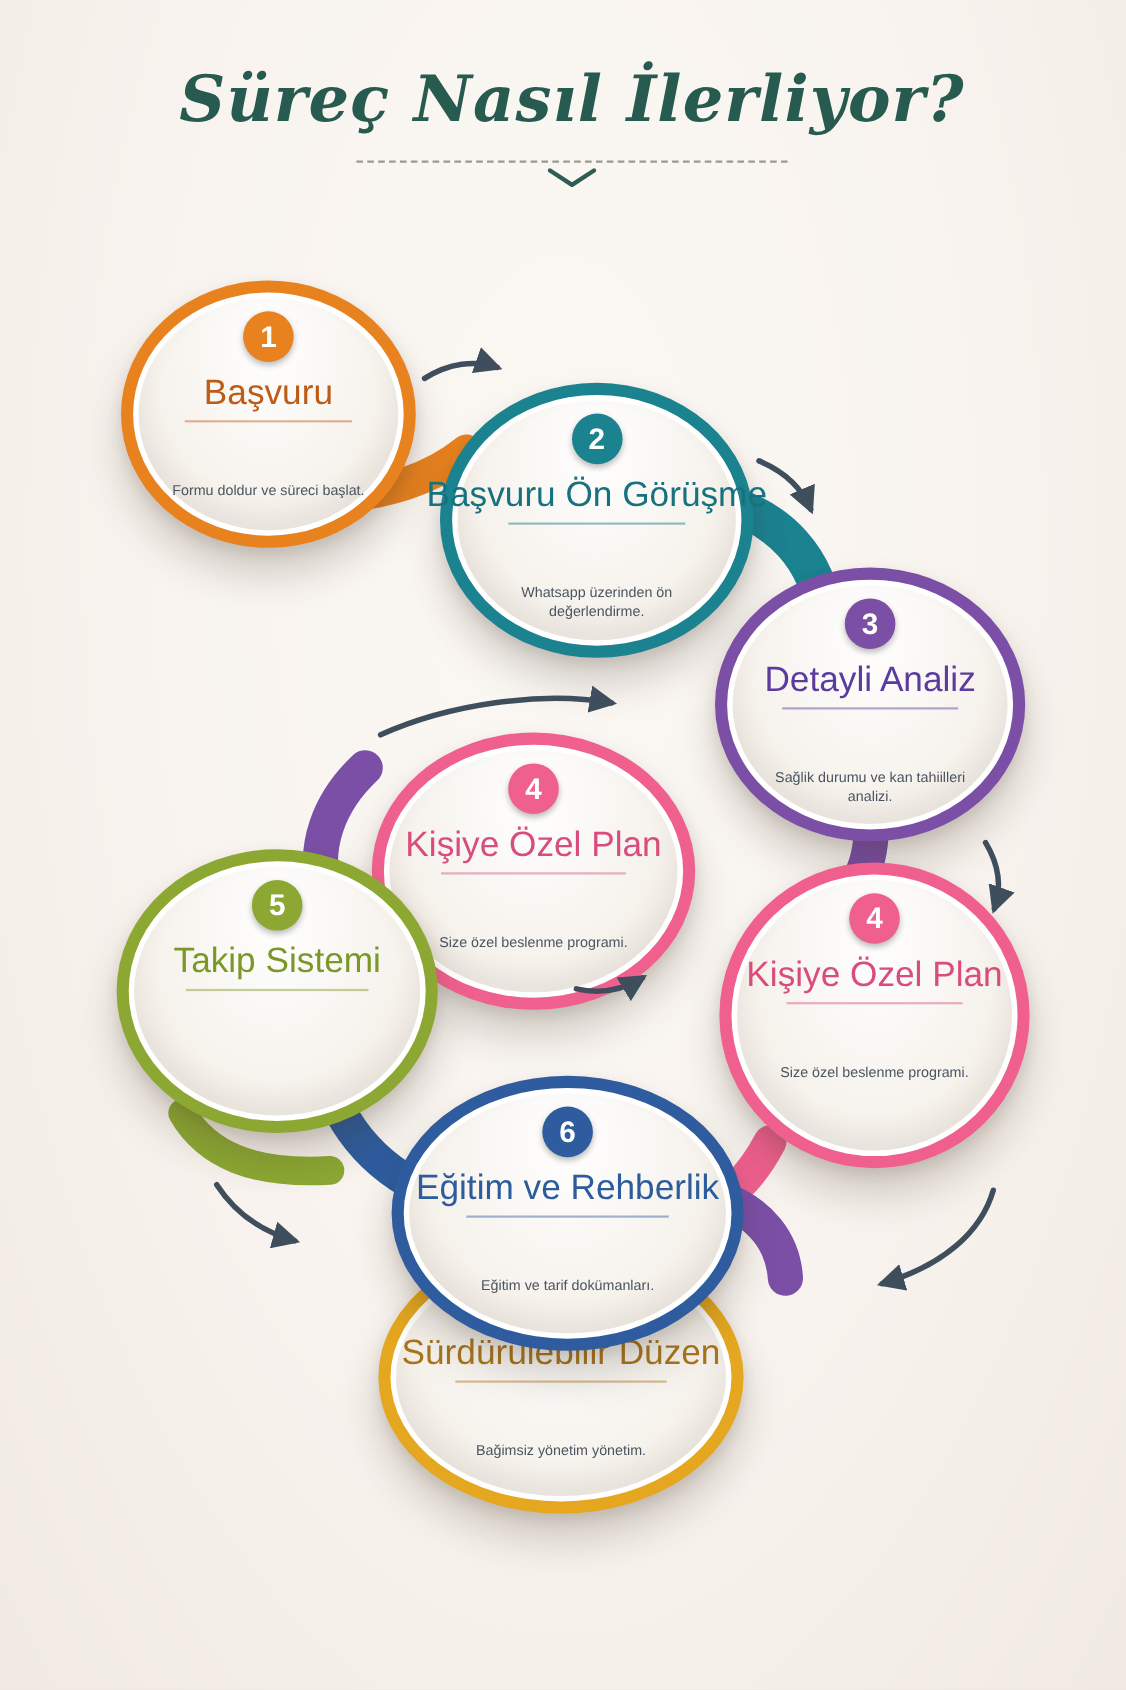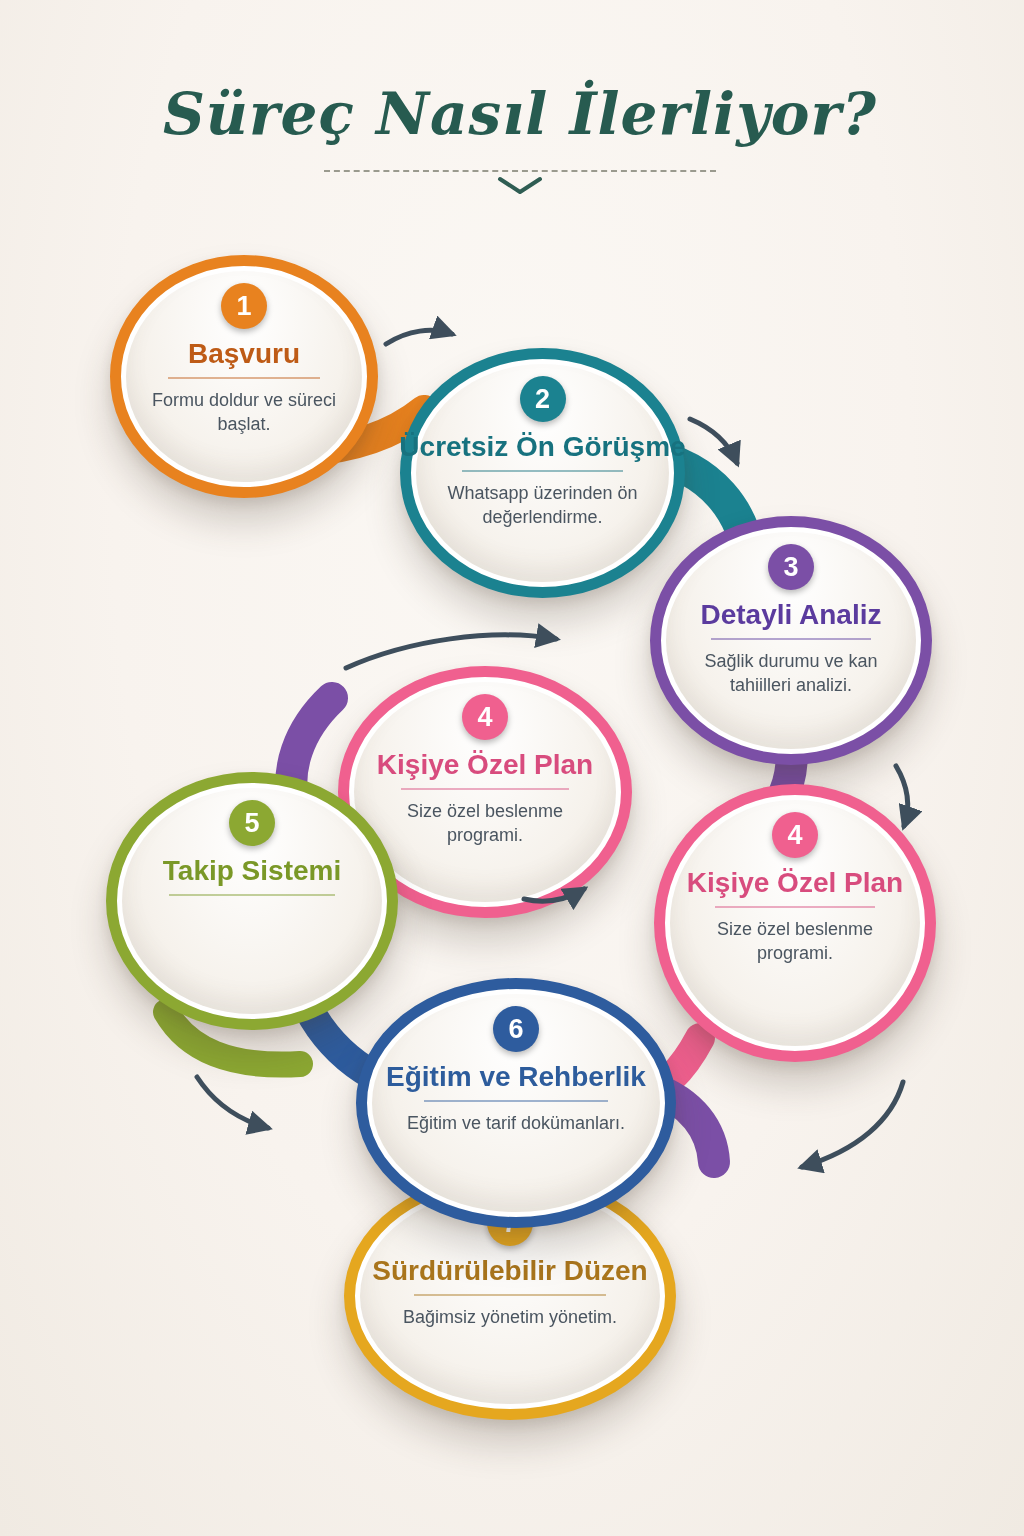--- a/index.html
+++ b/index.html
@@ -3,21 +3,21 @@
 <meta charset="utf-8">
 <style>
   html,body { margin:0; padding:0; background:#efe9e2; }
   .canvas {
     position:relative; width:1024px; height:1536px; margin:0 auto; overflow:hidden;
     background: radial-gradient(ellipse at 50% 32%, #fbf8f4 0%, var(--bg,#f8f3ee) 55%, #f0eae2 100%);
     font-family:"Liberation Sans", sans-serif;
   }
 
   
-  header { position:absolute; top:80px; left:0; right:0; text-align:center; z-index:7;margin-left:16px; }
+  header { position:absolute; top:56px; left:0; right:0; text-align:center; z-index:7;margin-left:16px; }
   h1 {
     margin:0; font-family:"DejaVu Serif", serif; font-style:italic; font-weight:700;
     font-size:58px; letter-spacing:1px; color:var(--heading,#275b50);
   }
   .dash-line { width:392px; margin:22px auto 4px; border-top:2px dashed var(--dash,#9a9a8e); height:0; }
   .chevron { display:block; margin:0 auto; }
 
   
   svg.layer { position:absolute; left:0; top:0; pointer-events:none; }
   .arcs { z-index:1; }
@@ -43,33 +43,33 @@
     box-shadow: inset 0 -14px 22px rgba(90,75,60,.08);
     display:flex; flex-direction:column; align-items:center; text-align:center;
     padding-top:12px;
   }
   .badge {
     width:46px; height:46px; border-radius:50%; flex:0 0 auto;
     background:var(--c,#999); color:#ffffff; font-weight:700; font-size:27px;
     display:flex; align-items:center; justify-content:center;
     box-shadow: 0 3px 6px rgba(0,0,0,.28); margin-bottom:6px;
   }
-  .step-title { font-size:28px; font-weight:700; color:var(--tc,#333); white-space:nowrap; margin:3px 0 7px; }
+  .step-title { font-size:32px; font-weight:400; color:var(--tc,#333); white-space:nowrap; margin:3px 0 7px; }
   .divider { width:64%; height:2px; background:var(--tc,#333); opacity:.45; margin-bottom:10px; }
-  .step-desc { font-size:18px; line-height:1.32; color:var(--desc,#4a5560); max-width:78%; }
+  .step-desc { font-size:13px; line-height:1.32; color:var(--desc,#4a5560); max-width:78%;margin-top:43px; }
 
   
   .p1 { left:110px; top:255px;  width:268px; height:243px; }
   .p2 { left:400px; top:348px;  width:285px; height:250px; }
   .p3 { left:650px; top:516px;  width:282px; height:249px; }
   .p4 { left:338px; top:666px;  width:294px; height:252px; }
   .p5 { left:106px; top:772px;  width:292px; height:258px; z-index:3; }
   .p6 { left:654px; top:784px;  width:282px; height:278px; }
   .p7 { left:356px; top:978px;  width:320px; height:250px; z-index:4; }
-  .p8 { left:344px; top:1172px; width:332px; height:248px; z-index:3; }
+  .p8 { left:344px; top:1128px; width:332px; height:248px; z-index:3; }
 </style>
 </head>
 <body>
 
 <div class="canvas" style="--bg: #f8f3ee; --heading: #275b50; --dash: #9a9a8e; --arrow: #3e4e5c; --desc: #4a5560; --arc1: #e8821f; --arc2: #1b8290; --arc3: #7b4fa6; --arc4: #f0608f; --arc5: #8ca832; --arc6: #2e5c9e;">
 
   <header>
     <h1>Süreç Nasıl İlerliyor?</h1>
     <div class="dash-line"></div>
     <svg class="chevron" width="46" height="20" viewBox="0 0 46 20">
@@ -97,21 +97,21 @@
       <div class="divider"></div>
       <div class="step-desc">Formu doldur ve süreci başlat.</div>
     </div>
   </div>
 
   <div class="step p2" style="--c: #1b8290; --tc: #17727f;">
     <div class="inner">
       <div class="badge">
           <span>2</span>
         </div>
-      <div class="step-title">Ücretsiz Ön Görüşme</div>
+      <div class="step-title">Başvuru Ön Görüşme</div>
       <div class="divider"></div>
       <div class="step-desc">Whatsapp üzerinden ön değerlendirme.</div>
     </div>
   </div>
 
   <div class="step p3" style="--c: #7b4fa6; --tc: #5b3b9e;">
     <div class="inner">
       <div class="badge">
           <span>3</span>
         </div>

